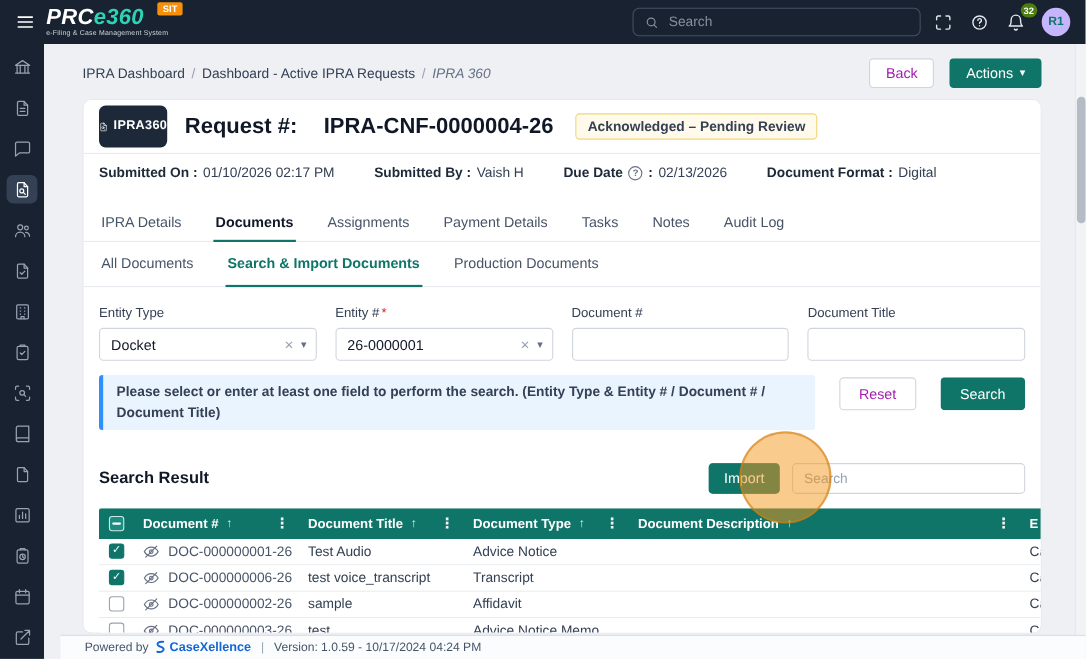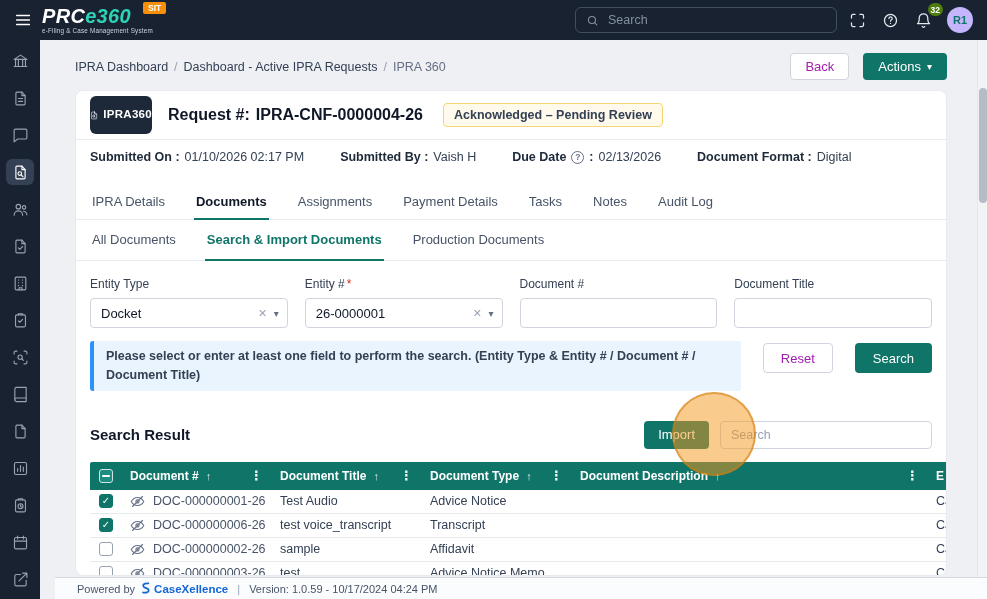--- a/index.html
+++ b/index.html
@@ -43,38 +43,38 @@
   .sb-item.active { background:#344054; color:#fff; }
   .sb-ico svg { width:17px; height:17px; fill:none; stroke:currentColor; stroke-width:1.6;
     stroke-linecap:round; stroke-linejoin:round; display:block; }
 
   
   .main { position:absolute; top:40px; left:40px; right:0; bottom:0;margin-left:15px; }
 
   .crumb-row { display:flex; align-items:center; padding:13px 40px 0 20px; }
   .breadcrumb { font-size:12.5px; color:#344054; display:flex; gap:6px; align-items:center; }
   .breadcrumb a { color:#344054; text-decoration:none; font-weight:500; cursor:pointer; }
-  .crumb-cur { color:#667085; }
+  .crumb-cur { color:#667085;font-style:italic; }
   .sep { color:#98a2b3; }
   .crumb-actions { margin-left:auto; display:flex; gap:14px; }
   .btn { height:27px; padding:0 14px; border-radius:4px; font-size:13px; display:inline-flex; align-items:center; gap:6px;
     border:1px solid transparent; cursor:pointer; font-family:inherit; }
   .btn-outline { background:#fff; border-color:#d0d5dd; color:#a21caf; }
   .btn-teal { background:#107569; color:#fff; }
   .caret { font-size:10px; }
 
   
   .card { margin:10px 40px 0 20px; background:#fff; border:1px solid #e7eaee; border-radius:8px;
     height:486px; overflow:hidden; position:relative; }
   .card-head { display:flex; align-items:center; gap:16px; padding:5px 14px; border-bottom:1px solid #e7eaee; }
   .ipra-logo { width:62px; height:38px; background:#1d2939; border-radius:6px; color:#fff;
     display:flex; align-items:center; justify-content:center; gap:5px; flex:none; }
   .ipra-logo svg { width:19px; height:19px; stroke:#fff; fill:none; stroke-width:1.7; stroke-linecap:round; stroke-linejoin:round; }
   .ipra-logo-text { display:flex; font-weight:700; font-size:11.5px; line-height:1.15; letter-spacing:.3px; }
-  .req-title { font-size:16px; font-weight:700; color:#101828; display:flex; gap:6px; }
+  .req-title { font-size:20px; font-weight:700; color:#101828; display:flex; gap:24px; }
   .status-badge { margin-left:4px; background:#fffaeb; border:1px solid #f3d673; color:#344054;
     font-size:12.5px; font-weight:600; padding:4px 10px; border-radius:4px; }
 
   .meta-row { display:flex; gap:36px; padding:10px 14px 9px; font-size:12.5px; color:#344054; align-items:center; }
   .meta-item { display:flex; gap:5px; align-items:center; }
   .meta-label { font-weight:700; color:#1d2939; }
   .q-ico { width:13px; height:13px; border:1.3px solid #667085; border-radius:50%; color:#667085;
     font-size:8.5px; font-weight:700; display:inline-flex; align-items:center; justify-content:center; }
 
   .tabs { display:flex; gap:27px; margin-top:12px; padding:0 14px; border-bottom:1px solid #e7eaee; }

